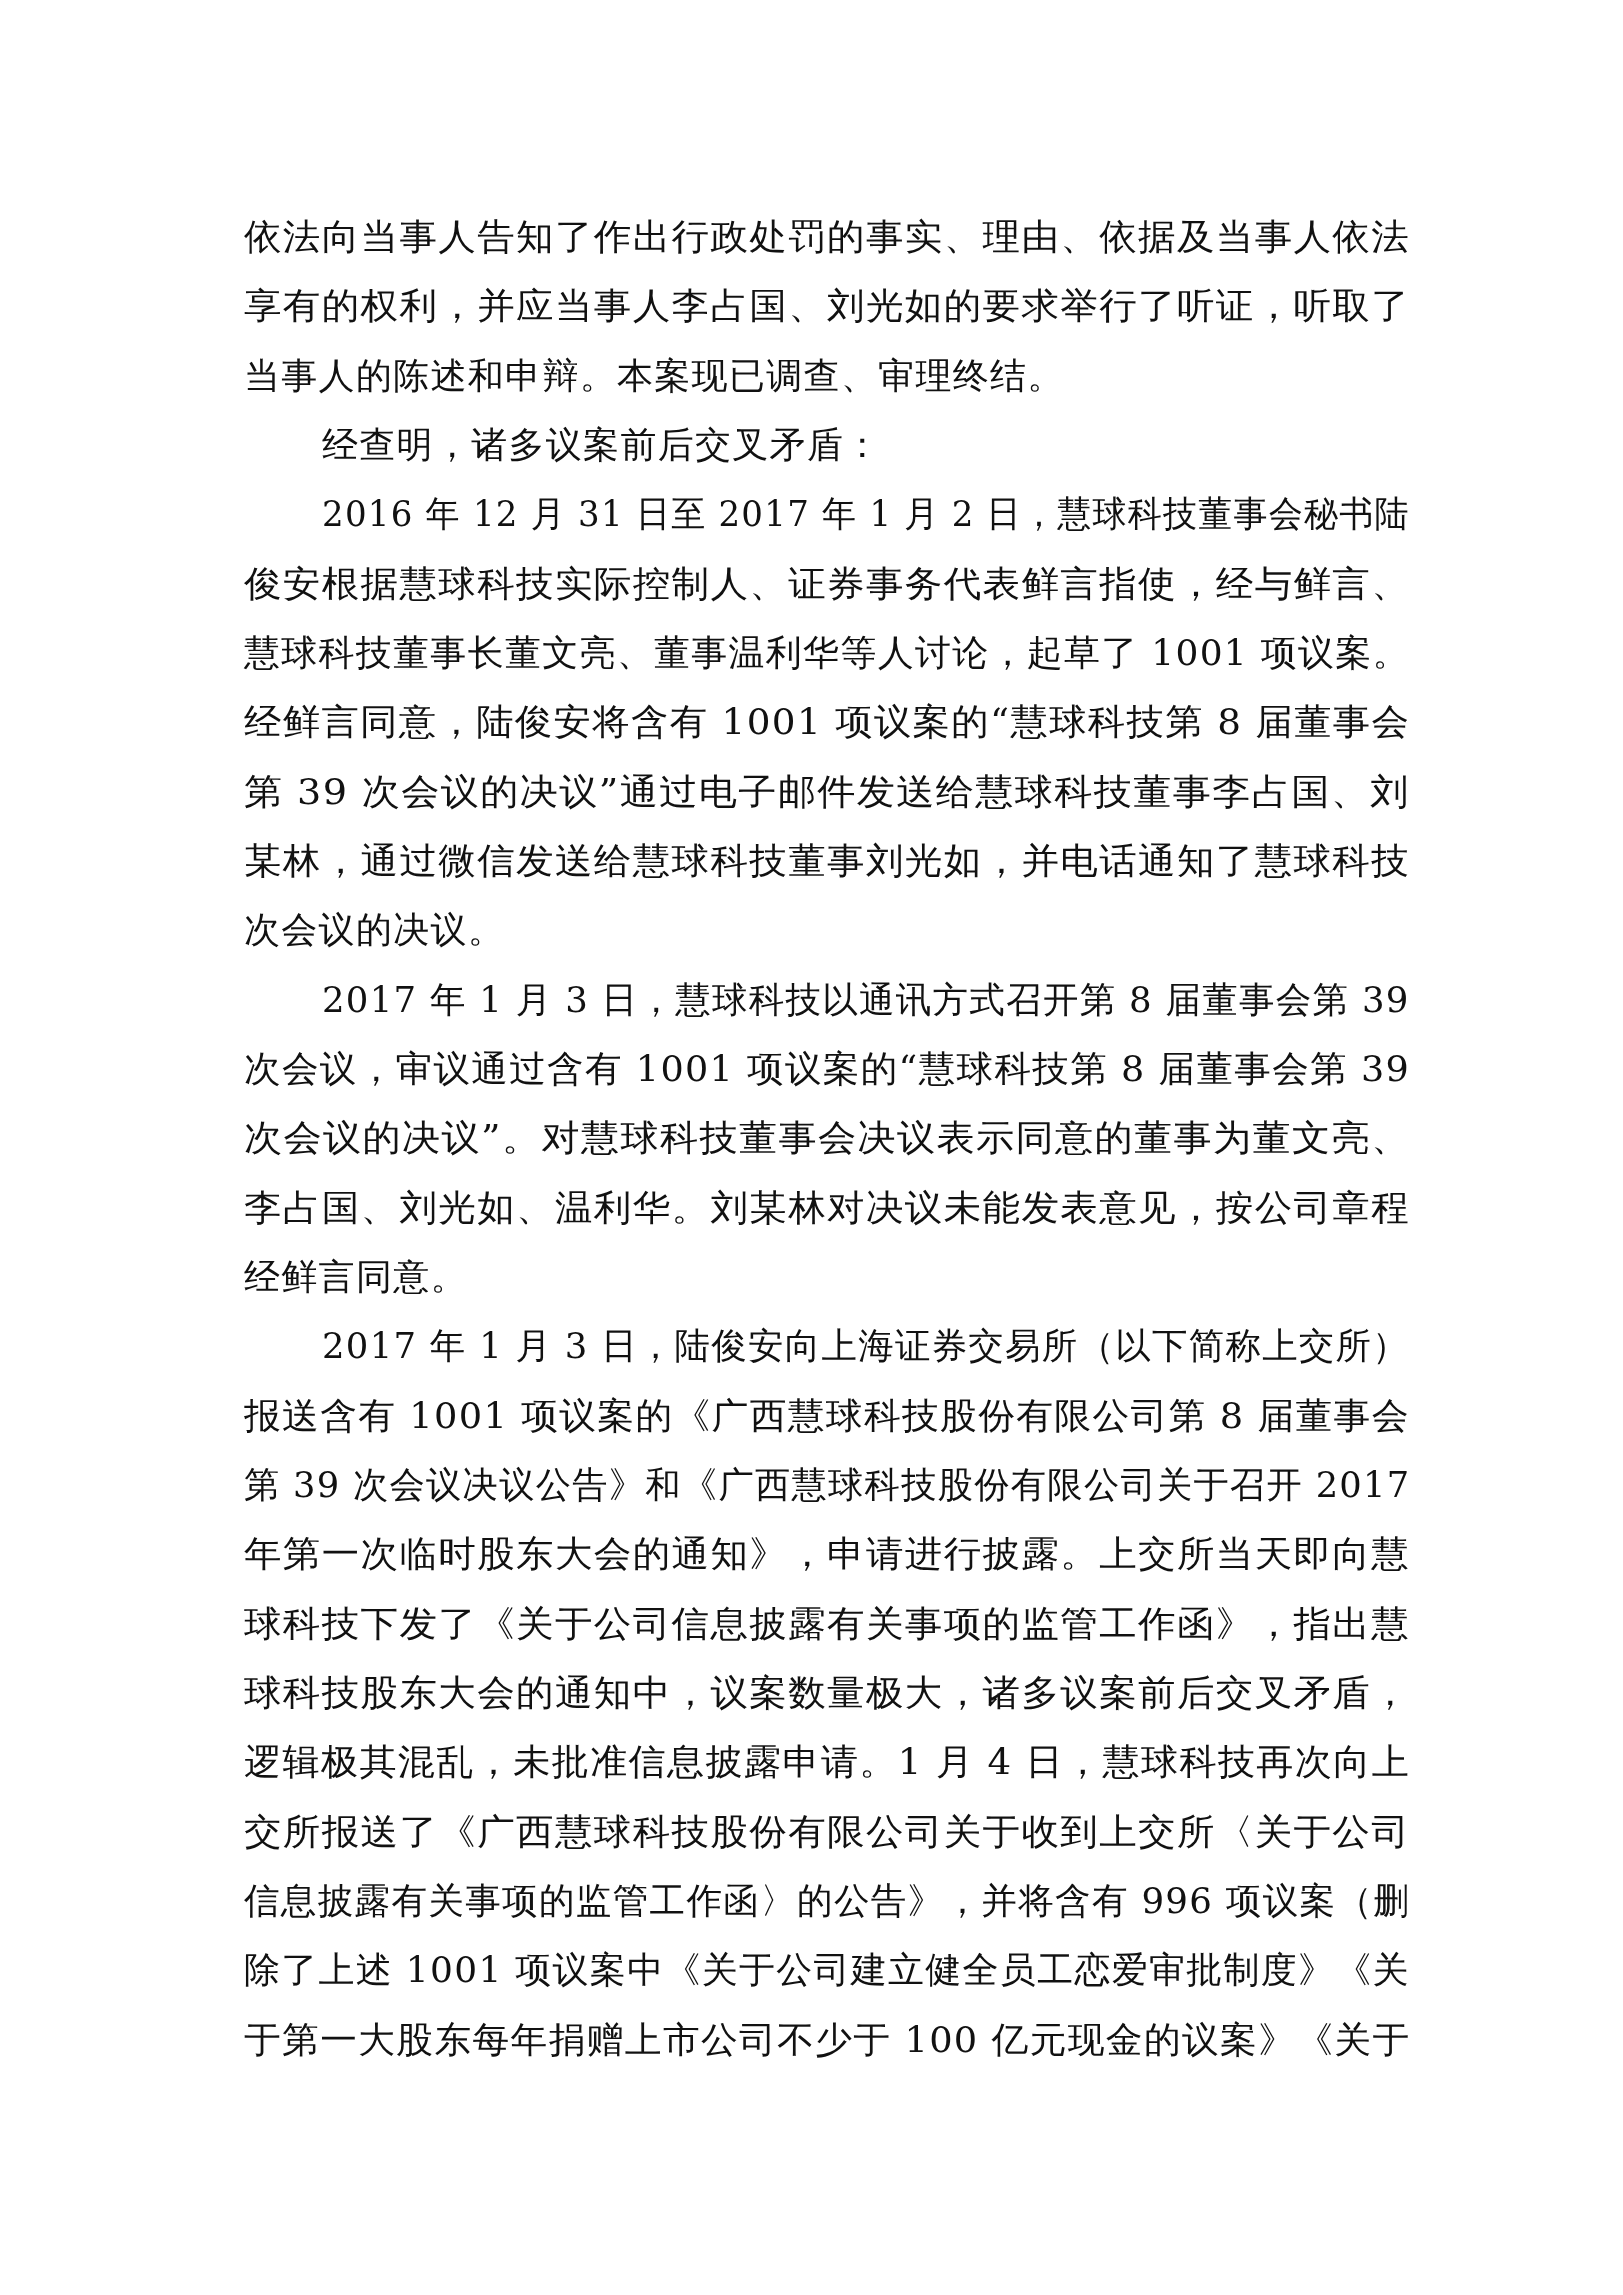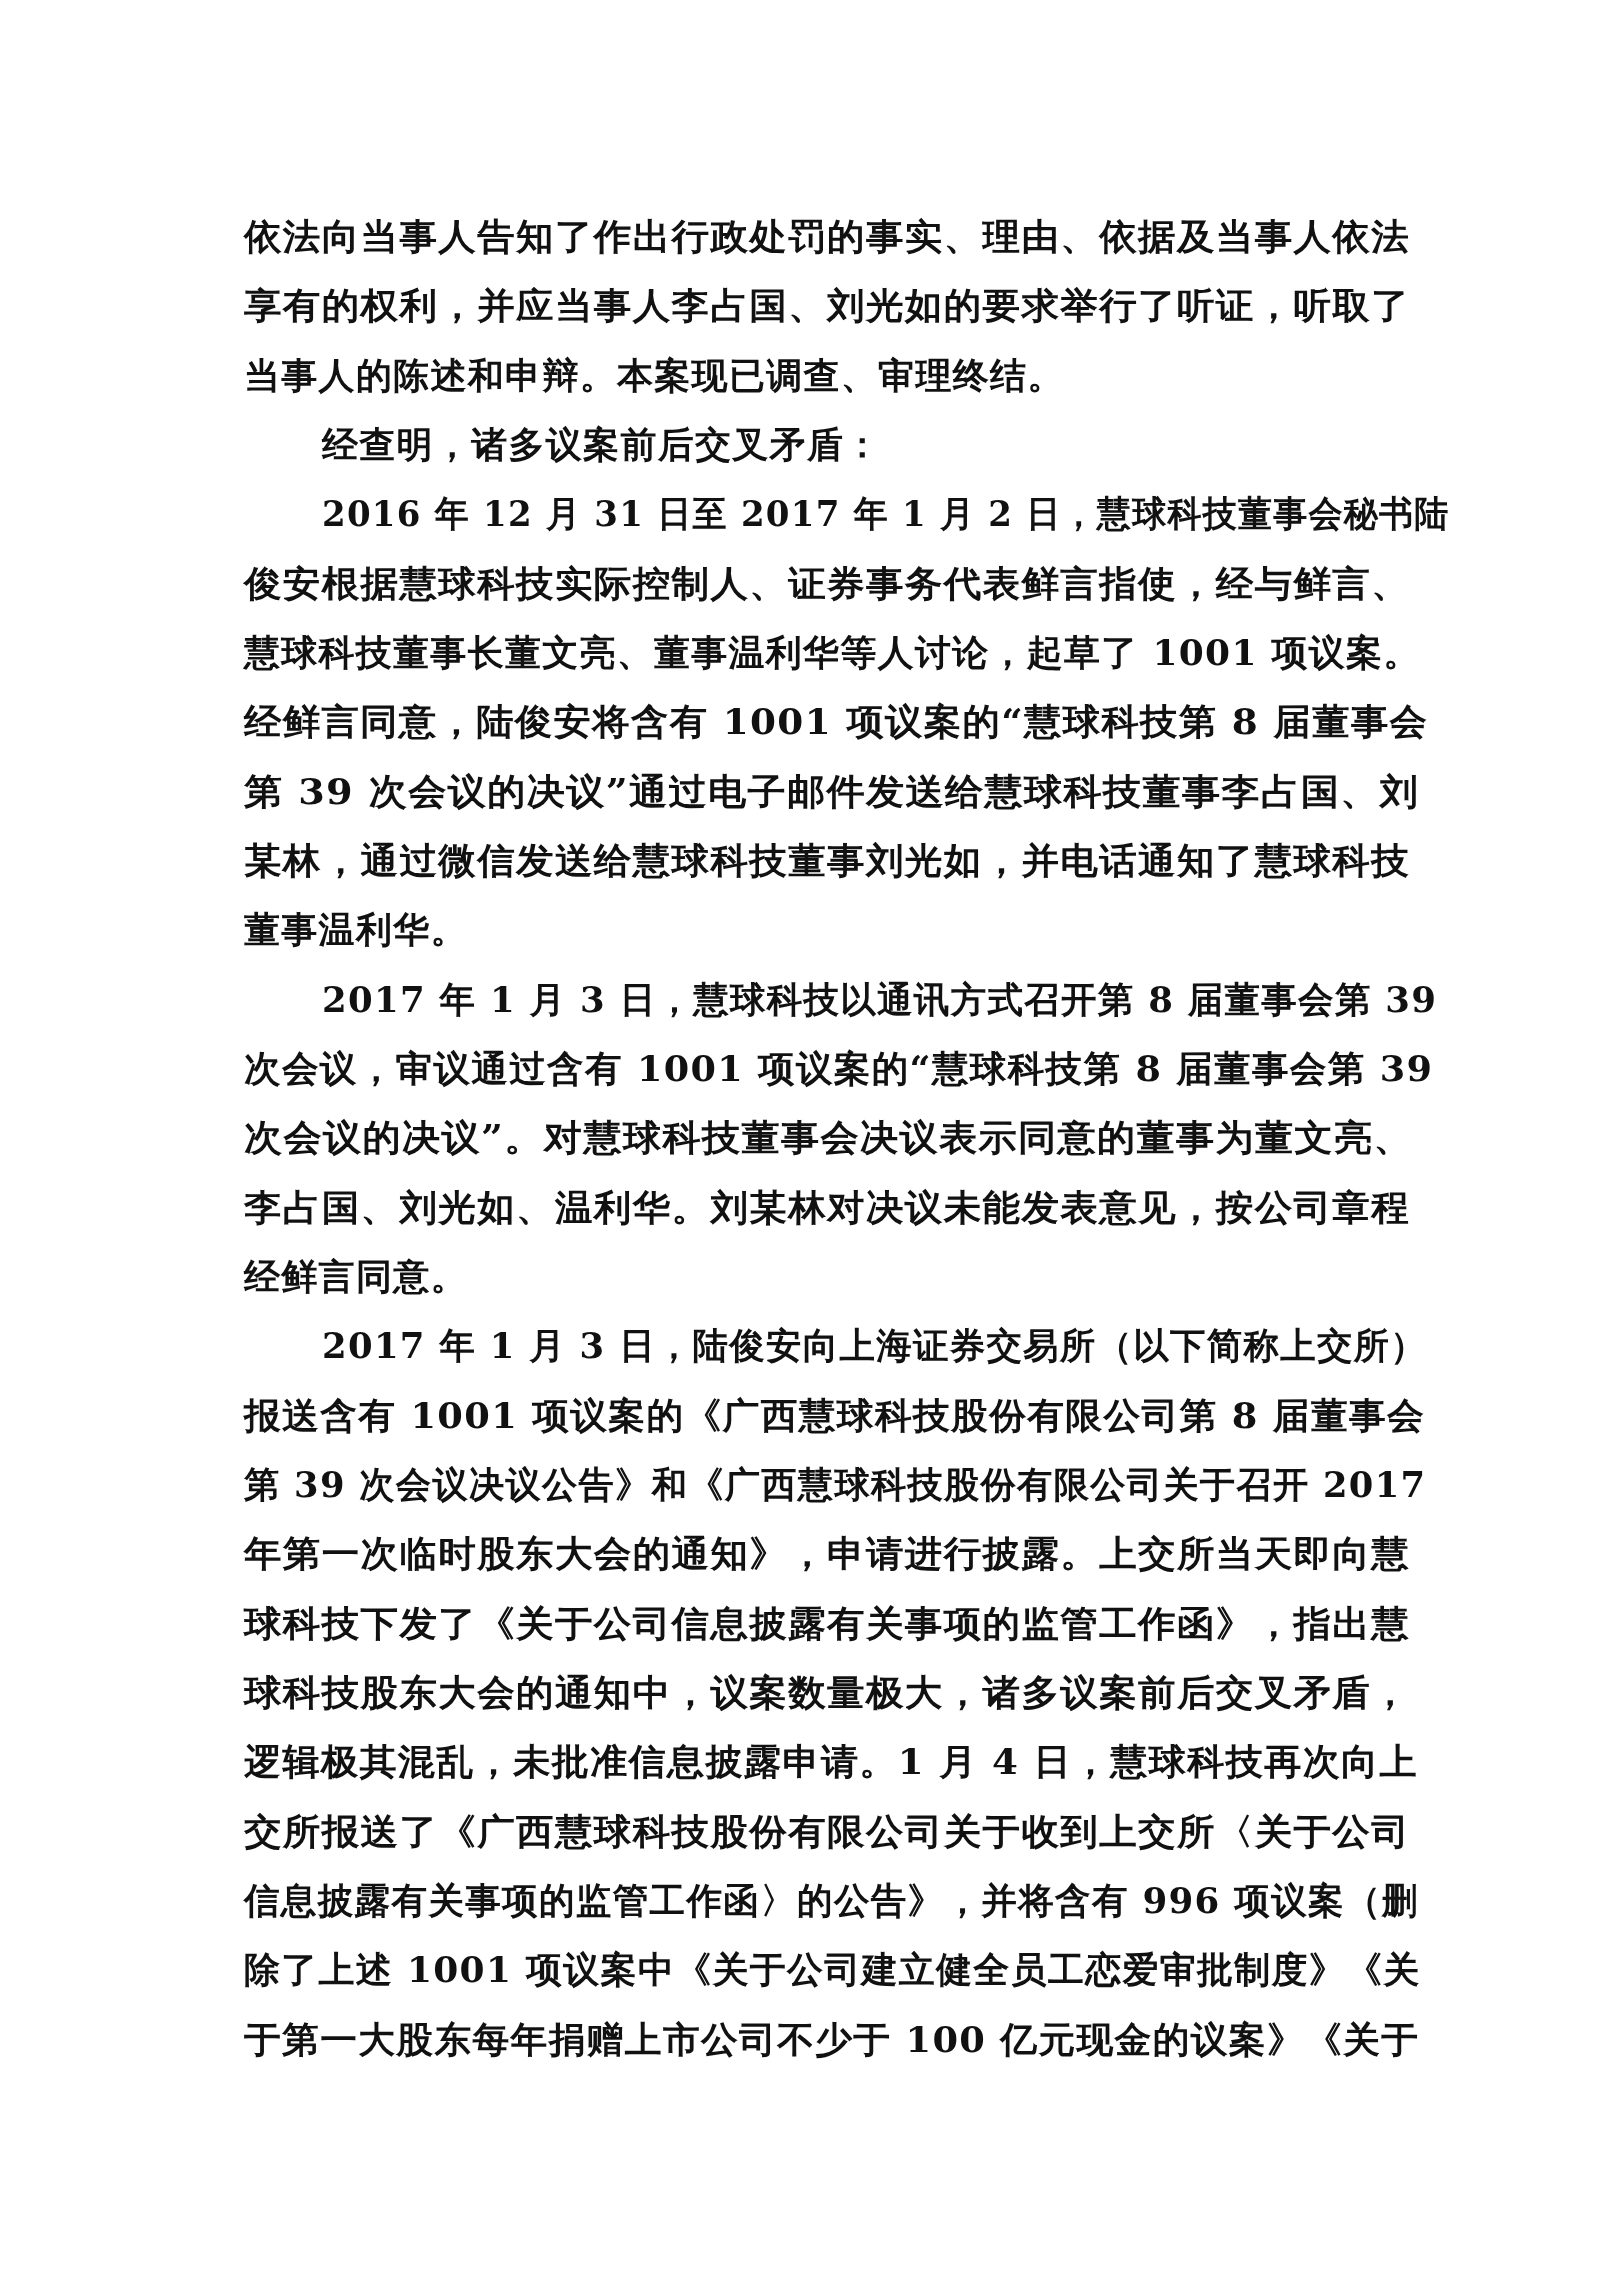--- a/index.html
+++ b/index.html
@@ -15,21 +15,20 @@
       font-family: "DejaVu Serif", "Liberation Serif", serif;
       color: #111111;
     }
     .page {
       position: absolute;
       left: 0;
       top: 0;
       width: 1623px;
       height: 2295px;
       background: #ffffff;
-      font-weight: bold;
     }
     .text-body {
       position: absolute;
       left: 244px;
       top: 0;
       width: 1150px;
     }
     .line {
       position: absolute;
       left: 0;
@@ -55,21 +54,21 @@
     <div class="line" style="top:352px">当事人的陈述和申辩。本案现已调查、审理终结。</div>
 
     <div class="line indent" style="top:421px">经查明，诸多议案前后交叉矛盾：</div>
 
     <div class="line indent" style="top: 490px; transform: scaleX(0.9456);">2016 年 12 月 31 日至 2017 年 1 月 2 日，慧球科技董事会秘书陆</div>
     <div class="line" style="top: 560px; transform: scaleX(1.0421);">俊安根据慧球科技实际控制人、证券事务代表鲜言指使，经与鲜言、</div>
     <div class="line" style="top: 629px; transform: scaleX(0.9993);">慧球科技董事长董文亮、董事温利华等人讨论，起草了 1001 项议案。</div>
     <div class="line" style="top: 698px; transform: scaleX(1.0374);">经鲜言同意，陆俊安将含有 1001 项议案的“慧球科技第 8 届董事会</div>
     <div class="line" style="top: 768px; transform: scaleX(1.0592);">第 39 次会议的决议”通过电子邮件发送给慧球科技董事李占国、刘</div>
     <div class="line" style="top: 837px; transform: scaleX(1.0421);">某林，通过微信发送给慧球科技董事刘光如，并电话通知了慧球科技</div>
-    <div class="line" style="top:906px">董事温利华。</div>
+    <div class="line" style="top:906px">次会议的决议。</div>
 
     <div class="line indent" style="top: 976px; transform: scaleX(0.986);">2017 年 1 月 3 日，慧球科技以通讯方式召开第 8 届董事会第 39</div>
     <div class="line" style="top: 1045px; transform: scaleX(1.0157);">次会议，审议通过含有 1001 项议案的“慧球科技第 8 届董事会第 39</div>
     <div class="line" style="top: 1114px; transform: scaleX(1.0592);">次会议的决议”。对慧球科技董事会决议表示同意的董事为董文亮、</div>
     <div class="line" style="top: 1184px; transform: scaleX(1.0421);">李占国、刘光如、温利华。刘某林对决议未能发表意见，按公司章程</div>
     <div class="line" style="top:1253px">经鲜言同意。</div>
 
     <div class="line indent" style="top: 1322px; transform: scaleX(0.9845);">2017 年 1 月 3 日，陆俊安向上海证券交易所（以下简称上交所）</div>
     <div class="line" style="top: 1392px; transform: scaleX(1.021);">报送含有 1001 项议案的《广西慧球科技股份有限公司第 8 届董事会</div>
     <div class="line" style="top: 1461px; transform: scaleX(0.9798);">第 39 次会议决议公告》和《广西慧球科技股份有限公司关于召开 2017</div>

